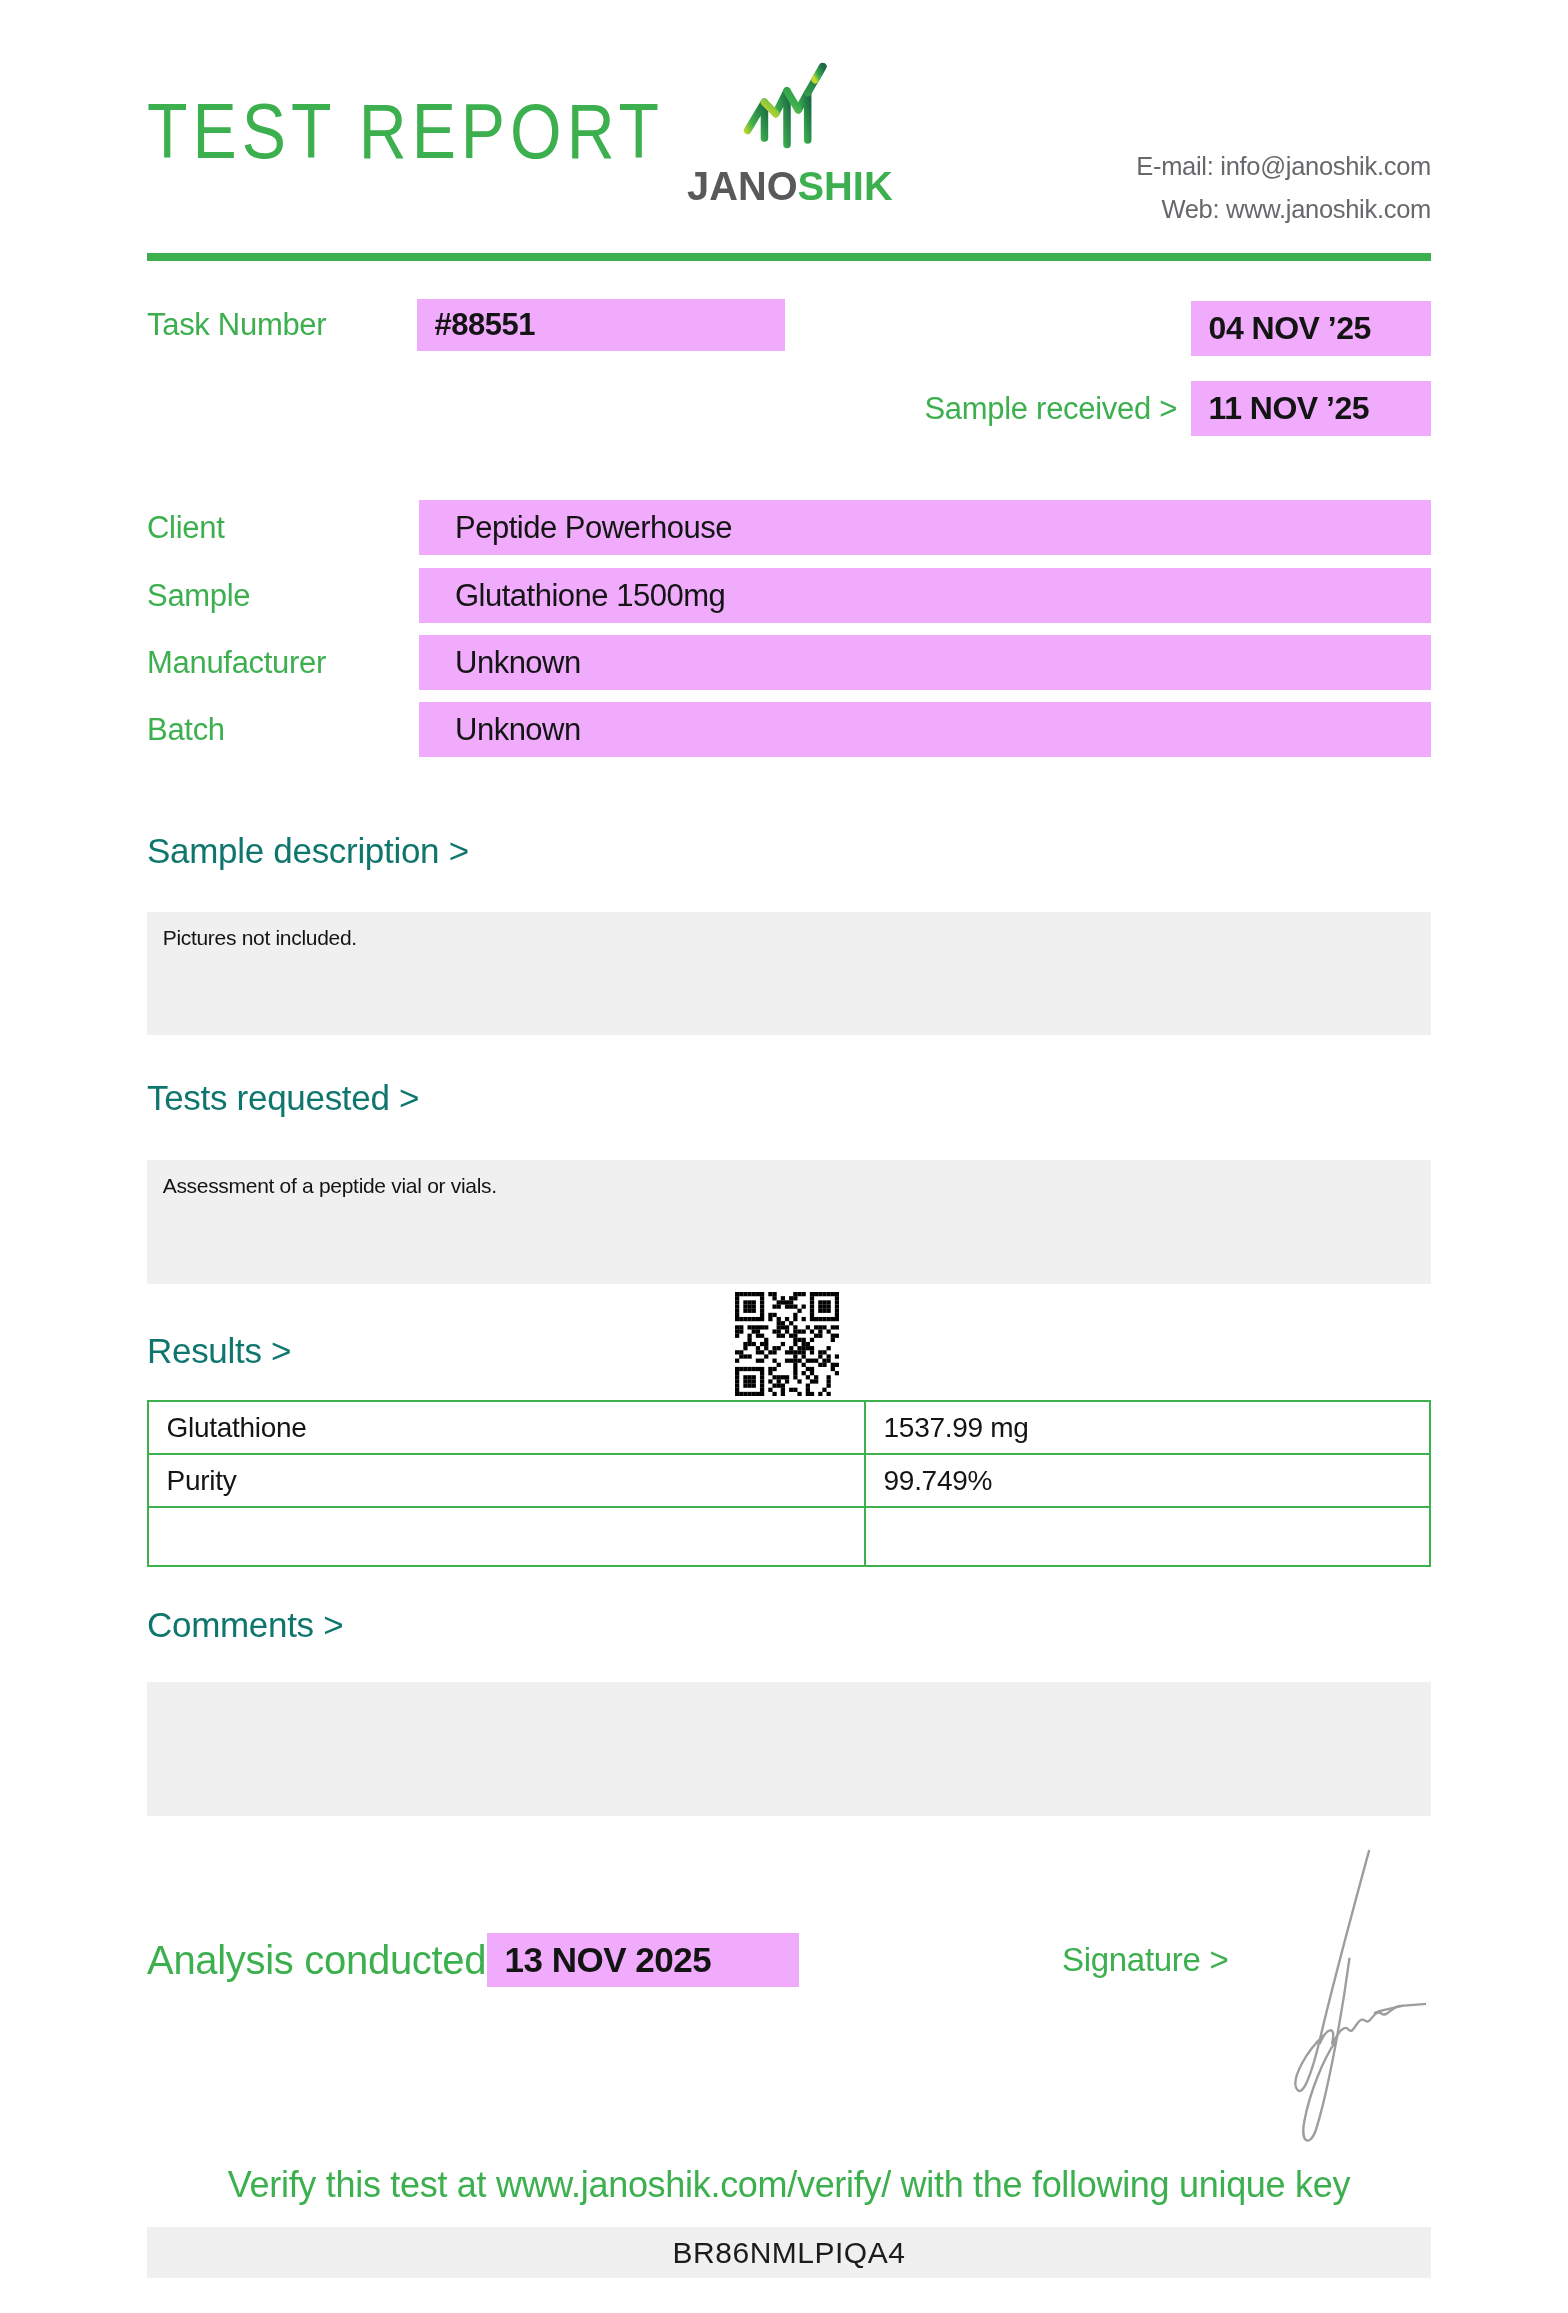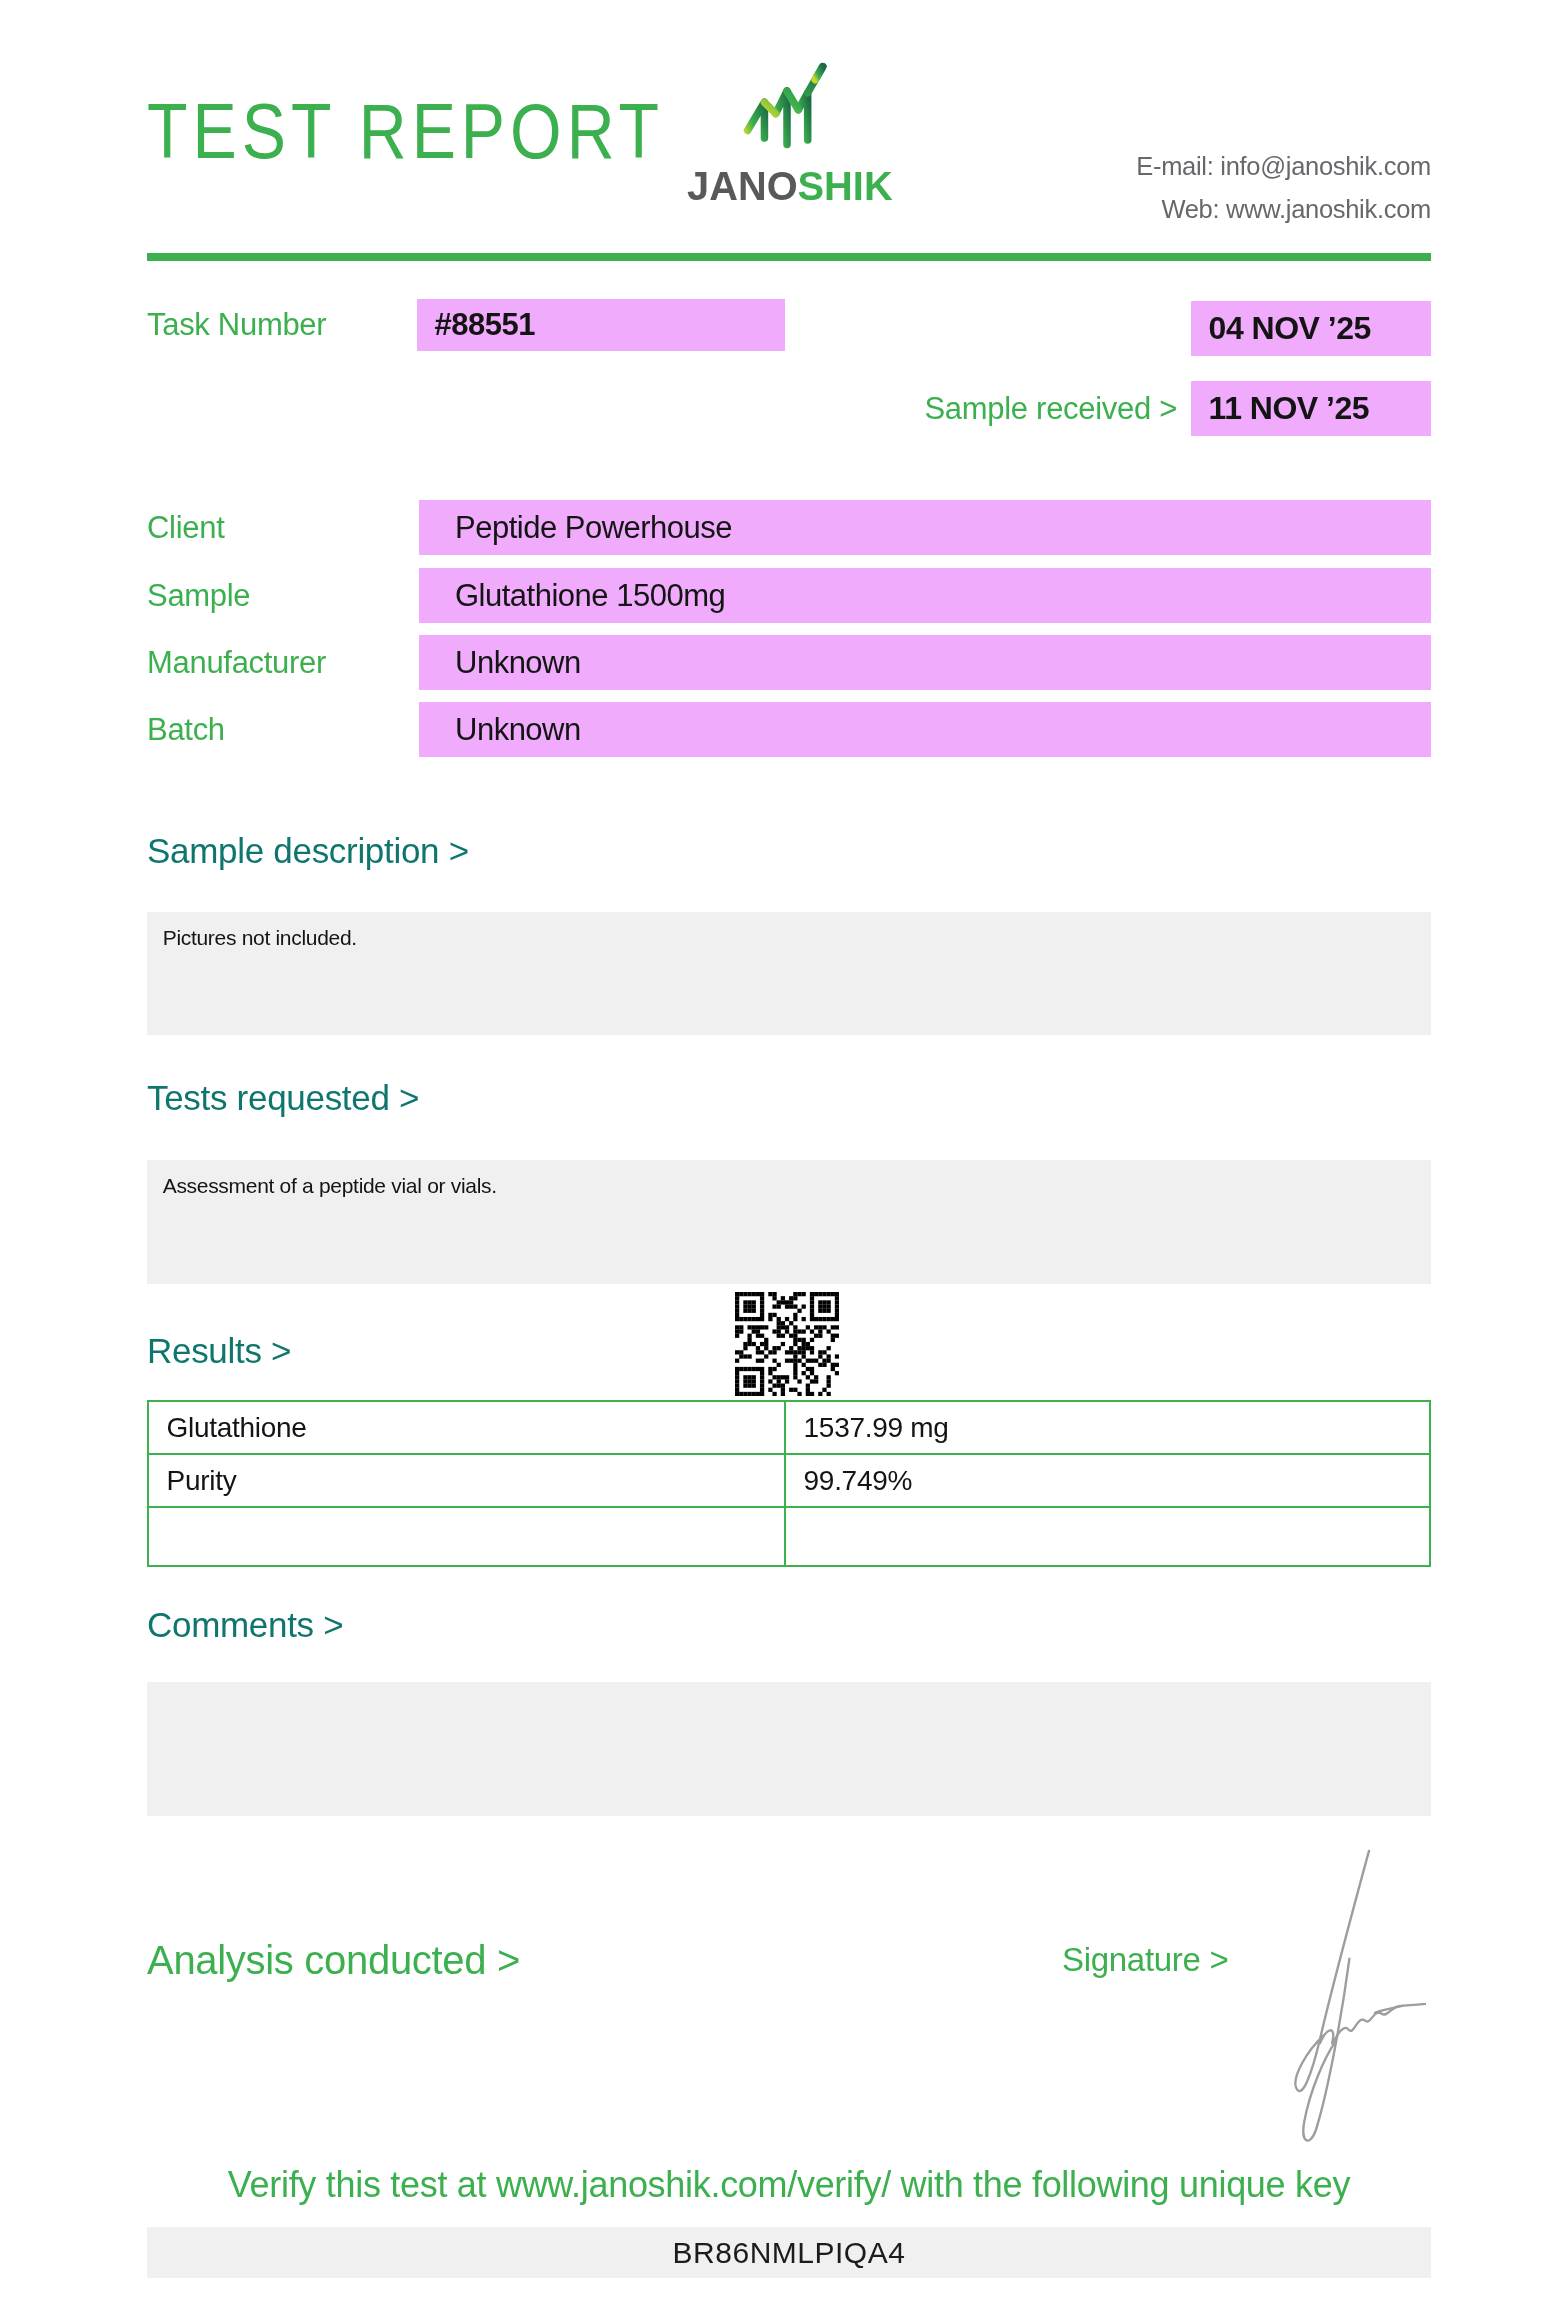--- a/index.html
+++ b/index.html
@@ -75,21 +75,21 @@
   
   .results-table{
     position:absolute; left:147px; top:1400px; width:1284px;
     border-collapse:collapse;
   }
   .results-table td{
     border:2.9px solid #3CB14E;
     font-size:28px; color:#141414; letter-spacing:-0.3px;
     padding:0 0 0 17.6px; height:53px; box-sizing:border-box;
   }
-  .results-table .c-name{width:637px;}
+  .results-table .c-name{width:717px;}
   .results-table .row-empty td{height:59px;}
 
   .comments-heading{top:1605px;}
   .comments-panel{top:1682px; height:134px;}
 
   
   .analysis-label{position:absolute; left:147px; top:1933px; height:54px; display:flex; align-items:center; font-size:40px;text-align:center;}
   .analysis-box{left:487px; top:1933px; width:312px; height:54px; font-size:35px; font-weight:700;}
   .signature-label{position:absolute; left:1062px; top:1933px; height:54px; display:flex; align-items:center; font-size:33px;}
   .signature{position:absolute; left:1259px; top:1843px; width:167px; height:314px;}
@@ -468,20 +468,21 @@
         <td class="c-name"></td>
         <td class="c-val"></td>
       </tr>
     </tbody>
   </table>
 
   <div class="section-heading comments-heading">Comments &gt;</div>
   <div class="text-panel comments-panel"></div>
 
   <div class="analysis-label green-label">Analysis conducted &gt;</div>
+  <div class="value-box analysis-box">13 NOV 2025</div>
 
   <div class="signature-label green-label">Signature &gt;</div>
   <svg class="signature" viewBox="0 0 170 320">
     <g fill="none" stroke="#9d9d9d" stroke-width="2.4" stroke-linecap="round">
       <path d="M112,8 C100,52 76,140 62,200 C54,234 44,262 38,250 C33,240 48,212 66,196"></path>
       <path d="M92,118 C84,178 70,254 58,292 C52,310 42,306 46,284 C52,252 66,220 78,202"></path>
       <path d="M62,204 c7,-16 16,-18 13,-3 c-3,14 8,-20 16,-11 c6,7 9,-15 17,-9 c6,5 9,-13 17,-7 c5,4 11,-8 19,-8 c14,-1 26,-2 36,-3"></path>
       <path d="M146,166 c-10,2 -20,4 -28,7"></path>
     </g>
   </svg>

